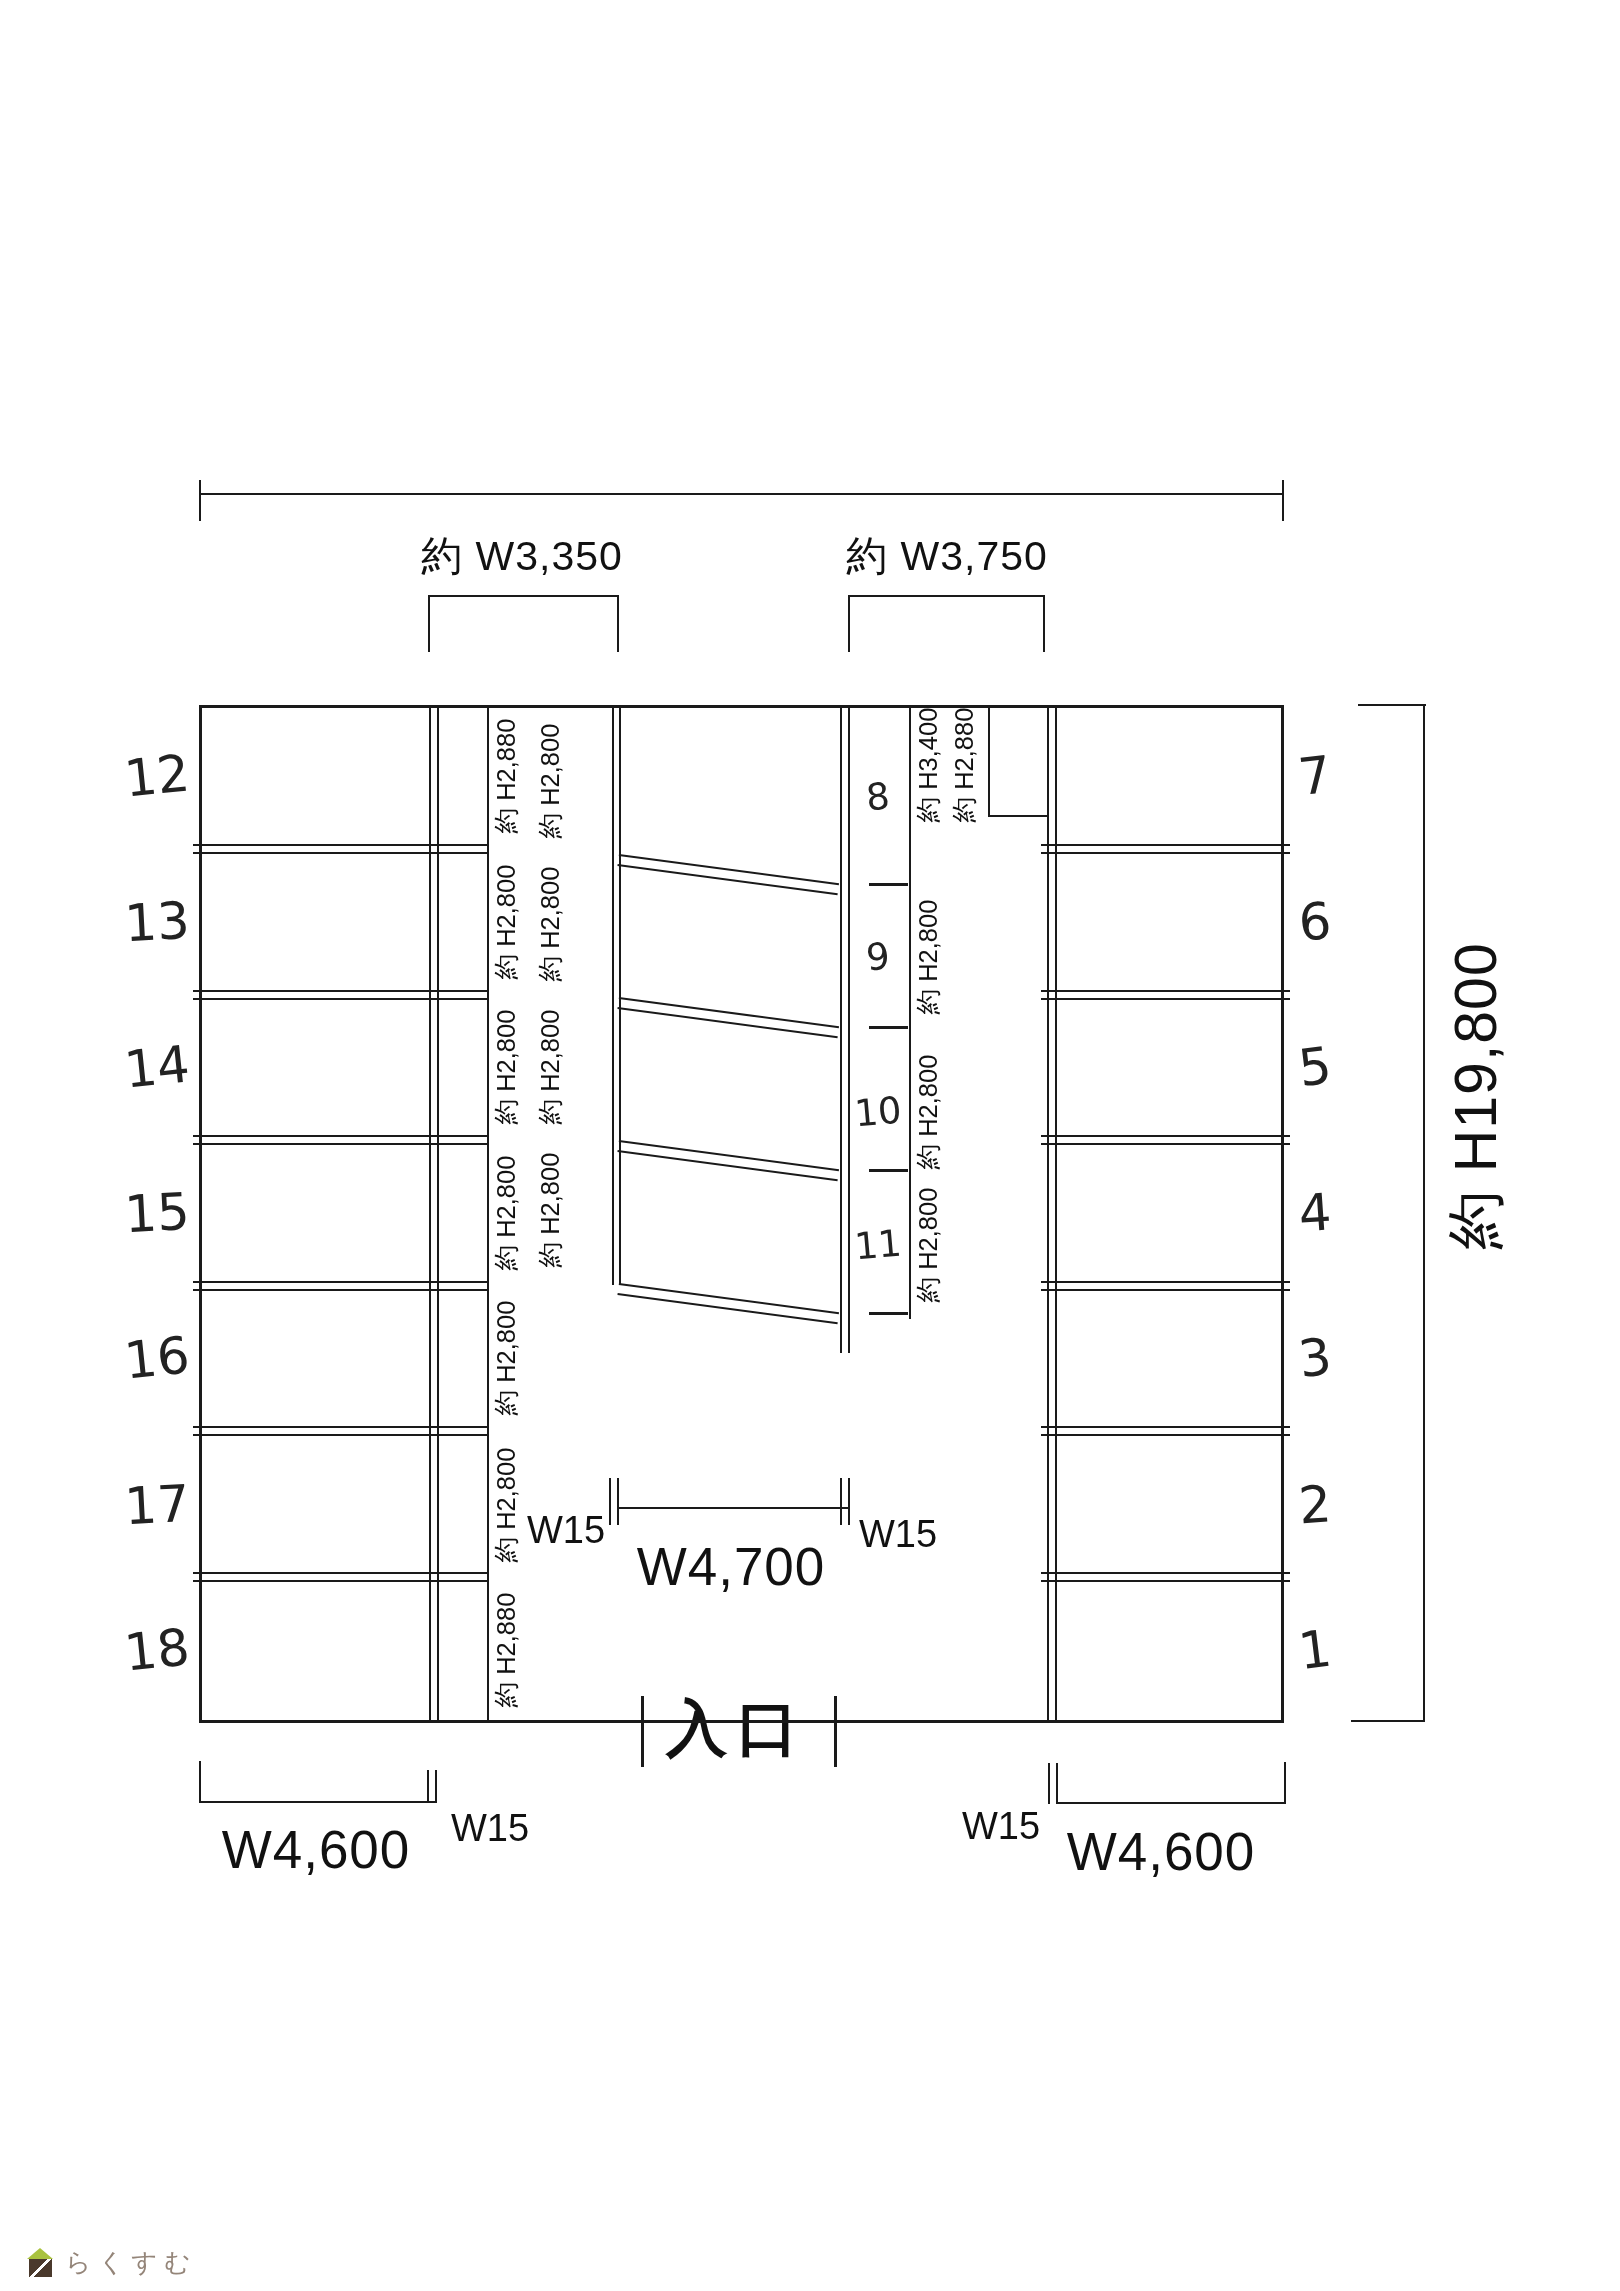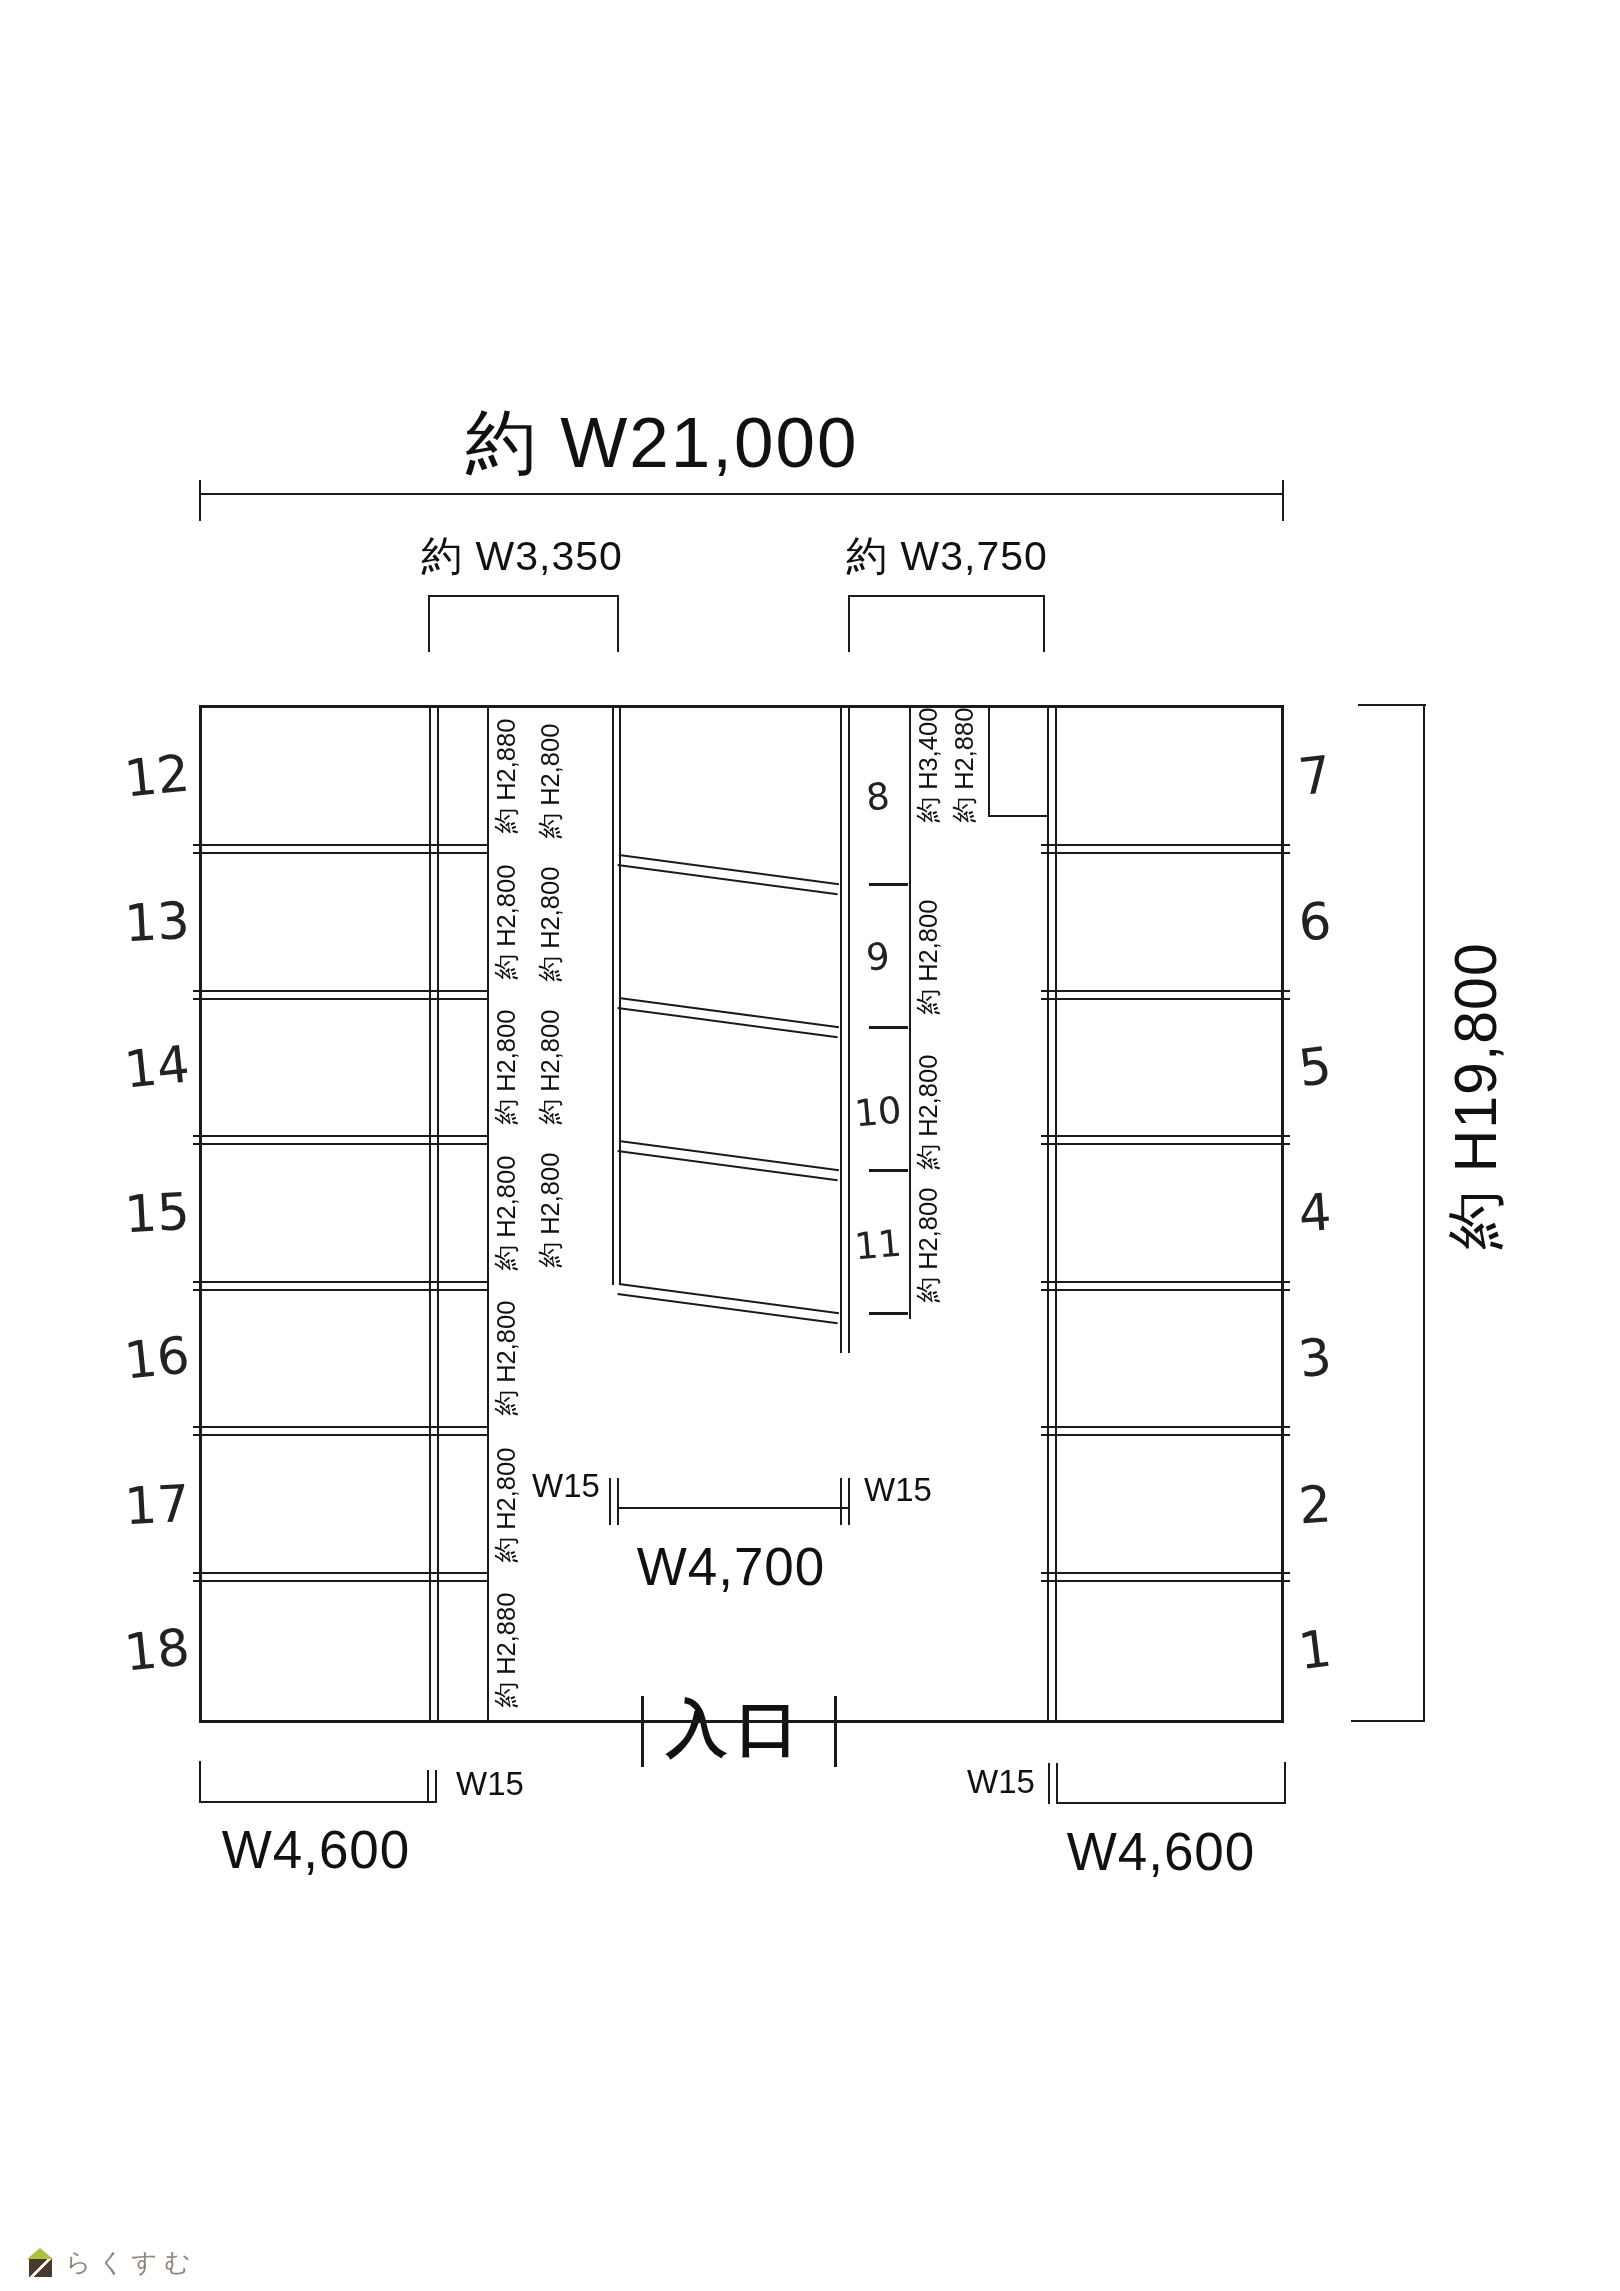--- a/index.html
+++ b/index.html
@@ -6,42 +6,41 @@
   #canvas{position:relative;width:1620px;height:2292px;background:#ffffff;overflow:hidden;
           font-family:"Liberation Sans","DejaVu Sans",sans-serif;color:#111;}
   .ln{position:absolute;background:#1a1a1a;}
   .ctext{position:absolute;white-space:nowrap;transform:translate(-50%,-50%);color:#111;}
   .vtext{position:absolute;white-space:nowrap;transform:translate(-50%,-50%) rotate(-90deg);color:#111;}
   .hand{font-family:"DejaVu Sans",sans-serif;color:#222;}
   .dim{letter-spacing:1px;}
   .title{font-size:71px;letter-spacing:2px;}
   .sub{font-size:41px;}
   .big{font-size:53px;}
-  .w15{font-size:33px;}
+  .w15{font-size:38px;margin-top:44px;}
   .entr{font-size:61px;letter-spacing:9.8px;font-weight:bold;}
   .h198{font-size:59px;letter-spacing:1px;}
   .rlabel{font-size:25.5px;letter-spacing:0px;}
   .num-side{font-size:51px;}
   .num-mid{font-size:37px;}
   .ang{position:absolute;height:7.8px;border-top:2px solid #1a1a1a;border-bottom:2px solid #1a1a1a;
        transform-origin:left top;background:transparent;}
   #logo{position:absolute;left:27.4px;top:2248px;display:flex;align-items:flex-end;}
   #logo .roof{width:0;height:0;border-left:13.7px solid transparent;border-right:13.7px solid transparent;
               border-bottom:11.8px solid #a9c23f;margin-left:0px;}
   #logo .bodyblock{width:23.5px;height:17.6px;background:#4a392c;
        background-image:linear-gradient(135deg,rgba(0,0,0,0) 44%,#fff 44%,#fff 56%,rgba(0,0,0,0) 56%);}
   #logo .house{display:flex;flex-direction:column;align-items:center;margin-right:11.8px;}
   #logo .lotext{font-size:25.5px;letter-spacing:6.9px;color:#948579;line-height:27.4px;}
 </style>
 </head>
 <body>
 
 <div id="canvas">
 
-  <div class="ctext title dim" style="left:662px;top:443px;">約 W21,000</div>
   <div class="ctext sub dim" style="left:522px;top:556px;">約 W3,350</div>
   <div class="ctext sub dim" style="left:947px;top:556px;">約 W3,750</div>
   <div class="vtext h198 dim" style="left:1477px;top:1096px;">約 H19,800</div>
   <div class="ctext big dim" style="left:731px;top:1566px;">W4,700</div>
   <div class="ctext entr" style="left:737px;top:1729px;">入口</div>
   <div class="ctext big dim" style="left:316px;top:1849px;">W4,600</div>
   <div class="ctext big dim" style="left:1161px;top:1851px;">W4,600</div>
   <div class="ctext w15" style="left:566px;top:1486px;">W15</div>
   <div class="ctext w15" style="left:898px;top:1490px;">W15</div>
   <div class="ctext w15" style="left:490px;top:1784px;">W15</div>

